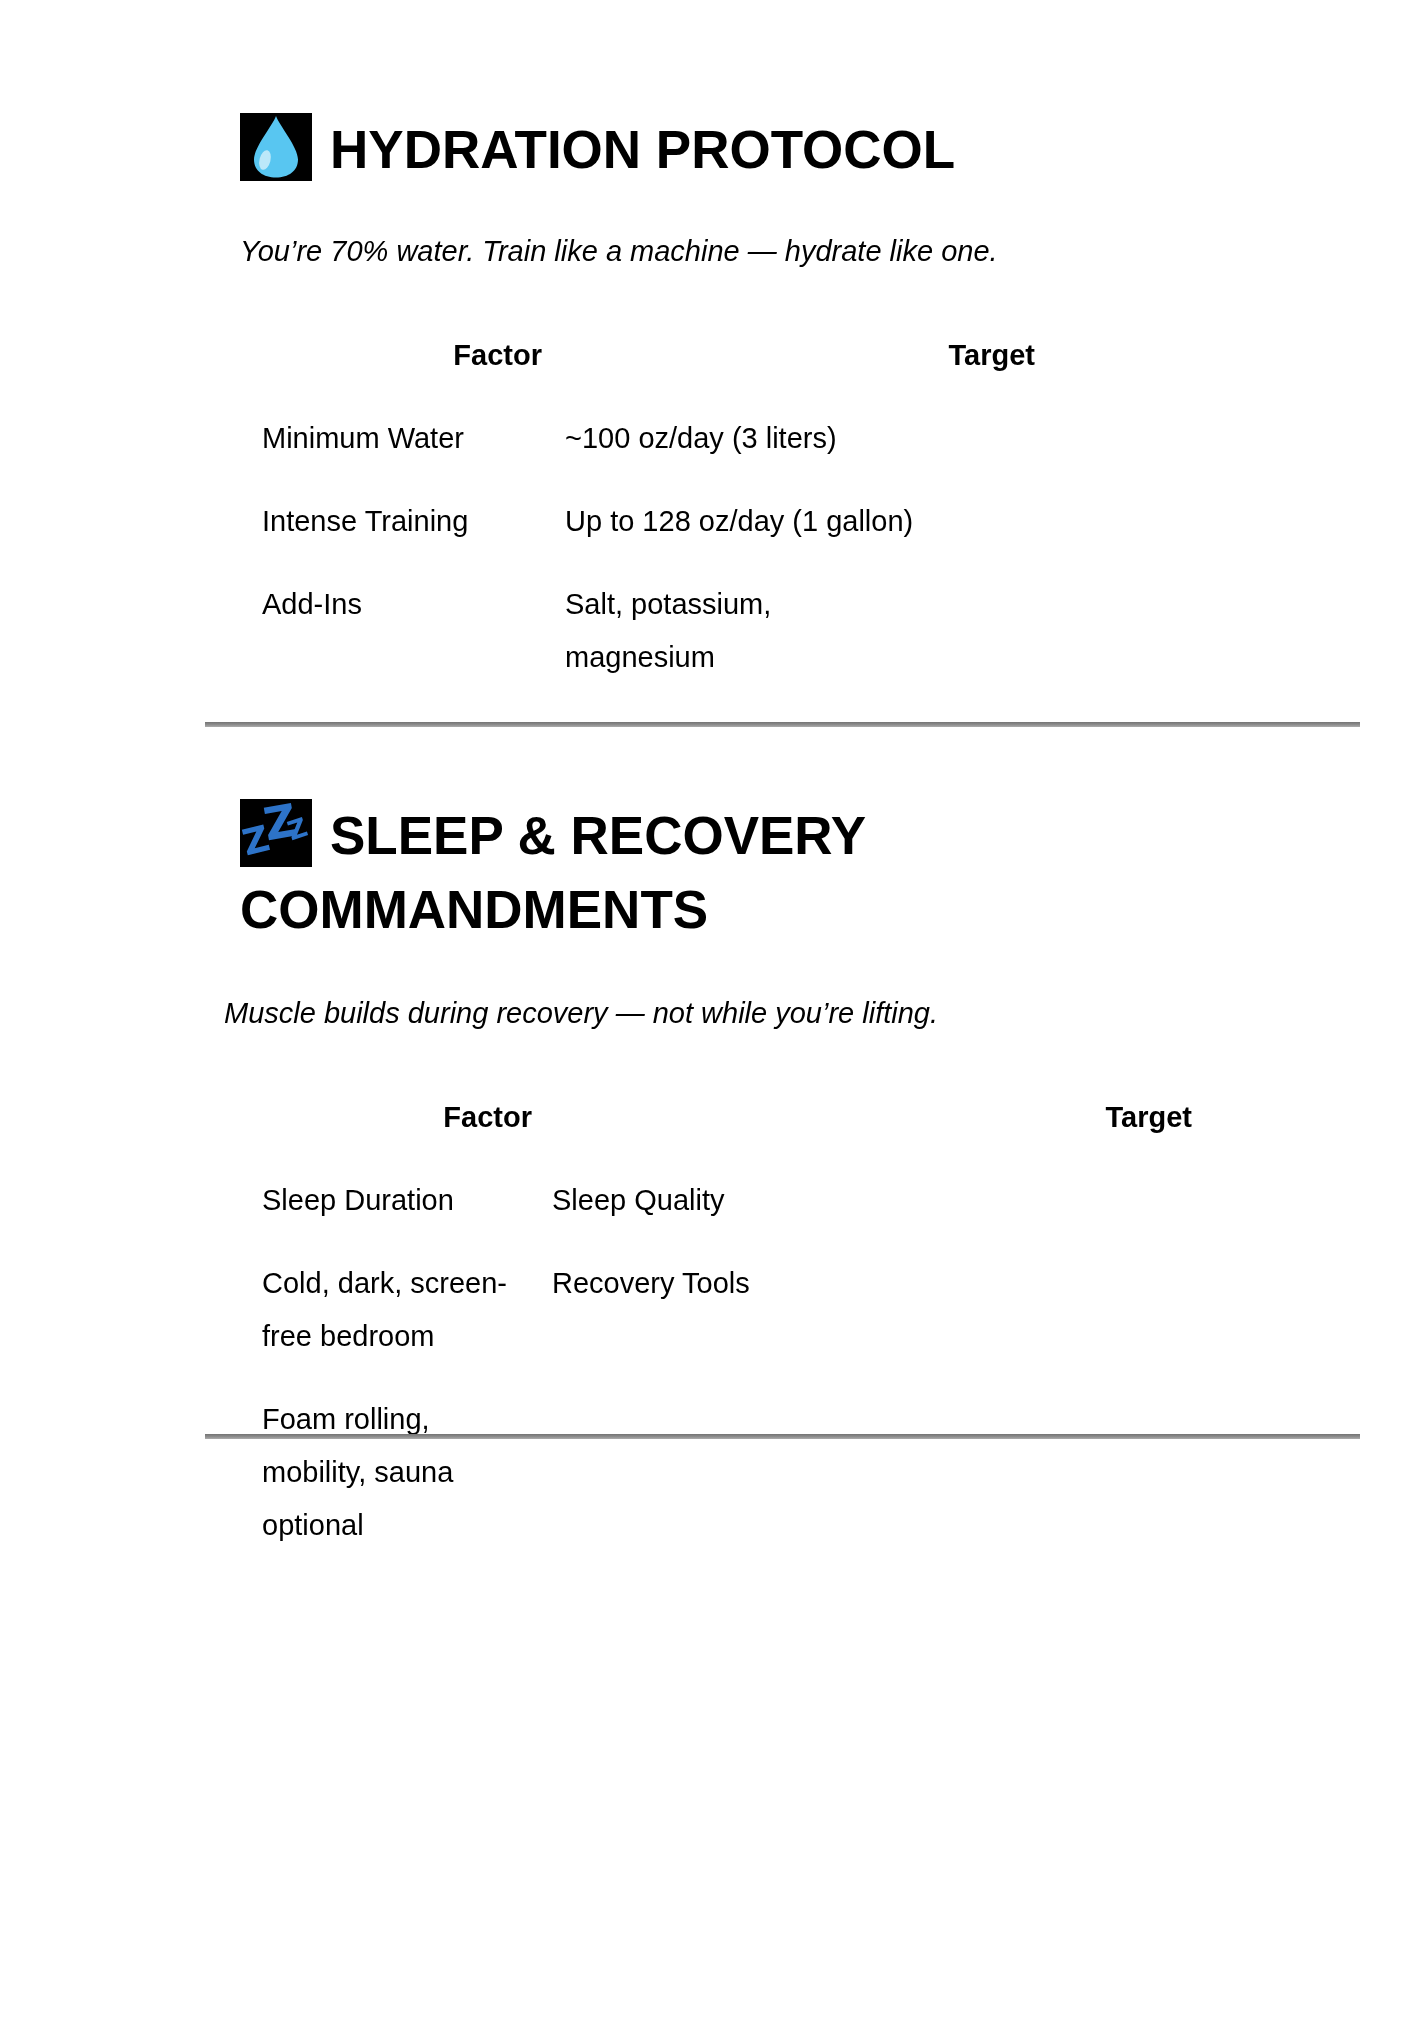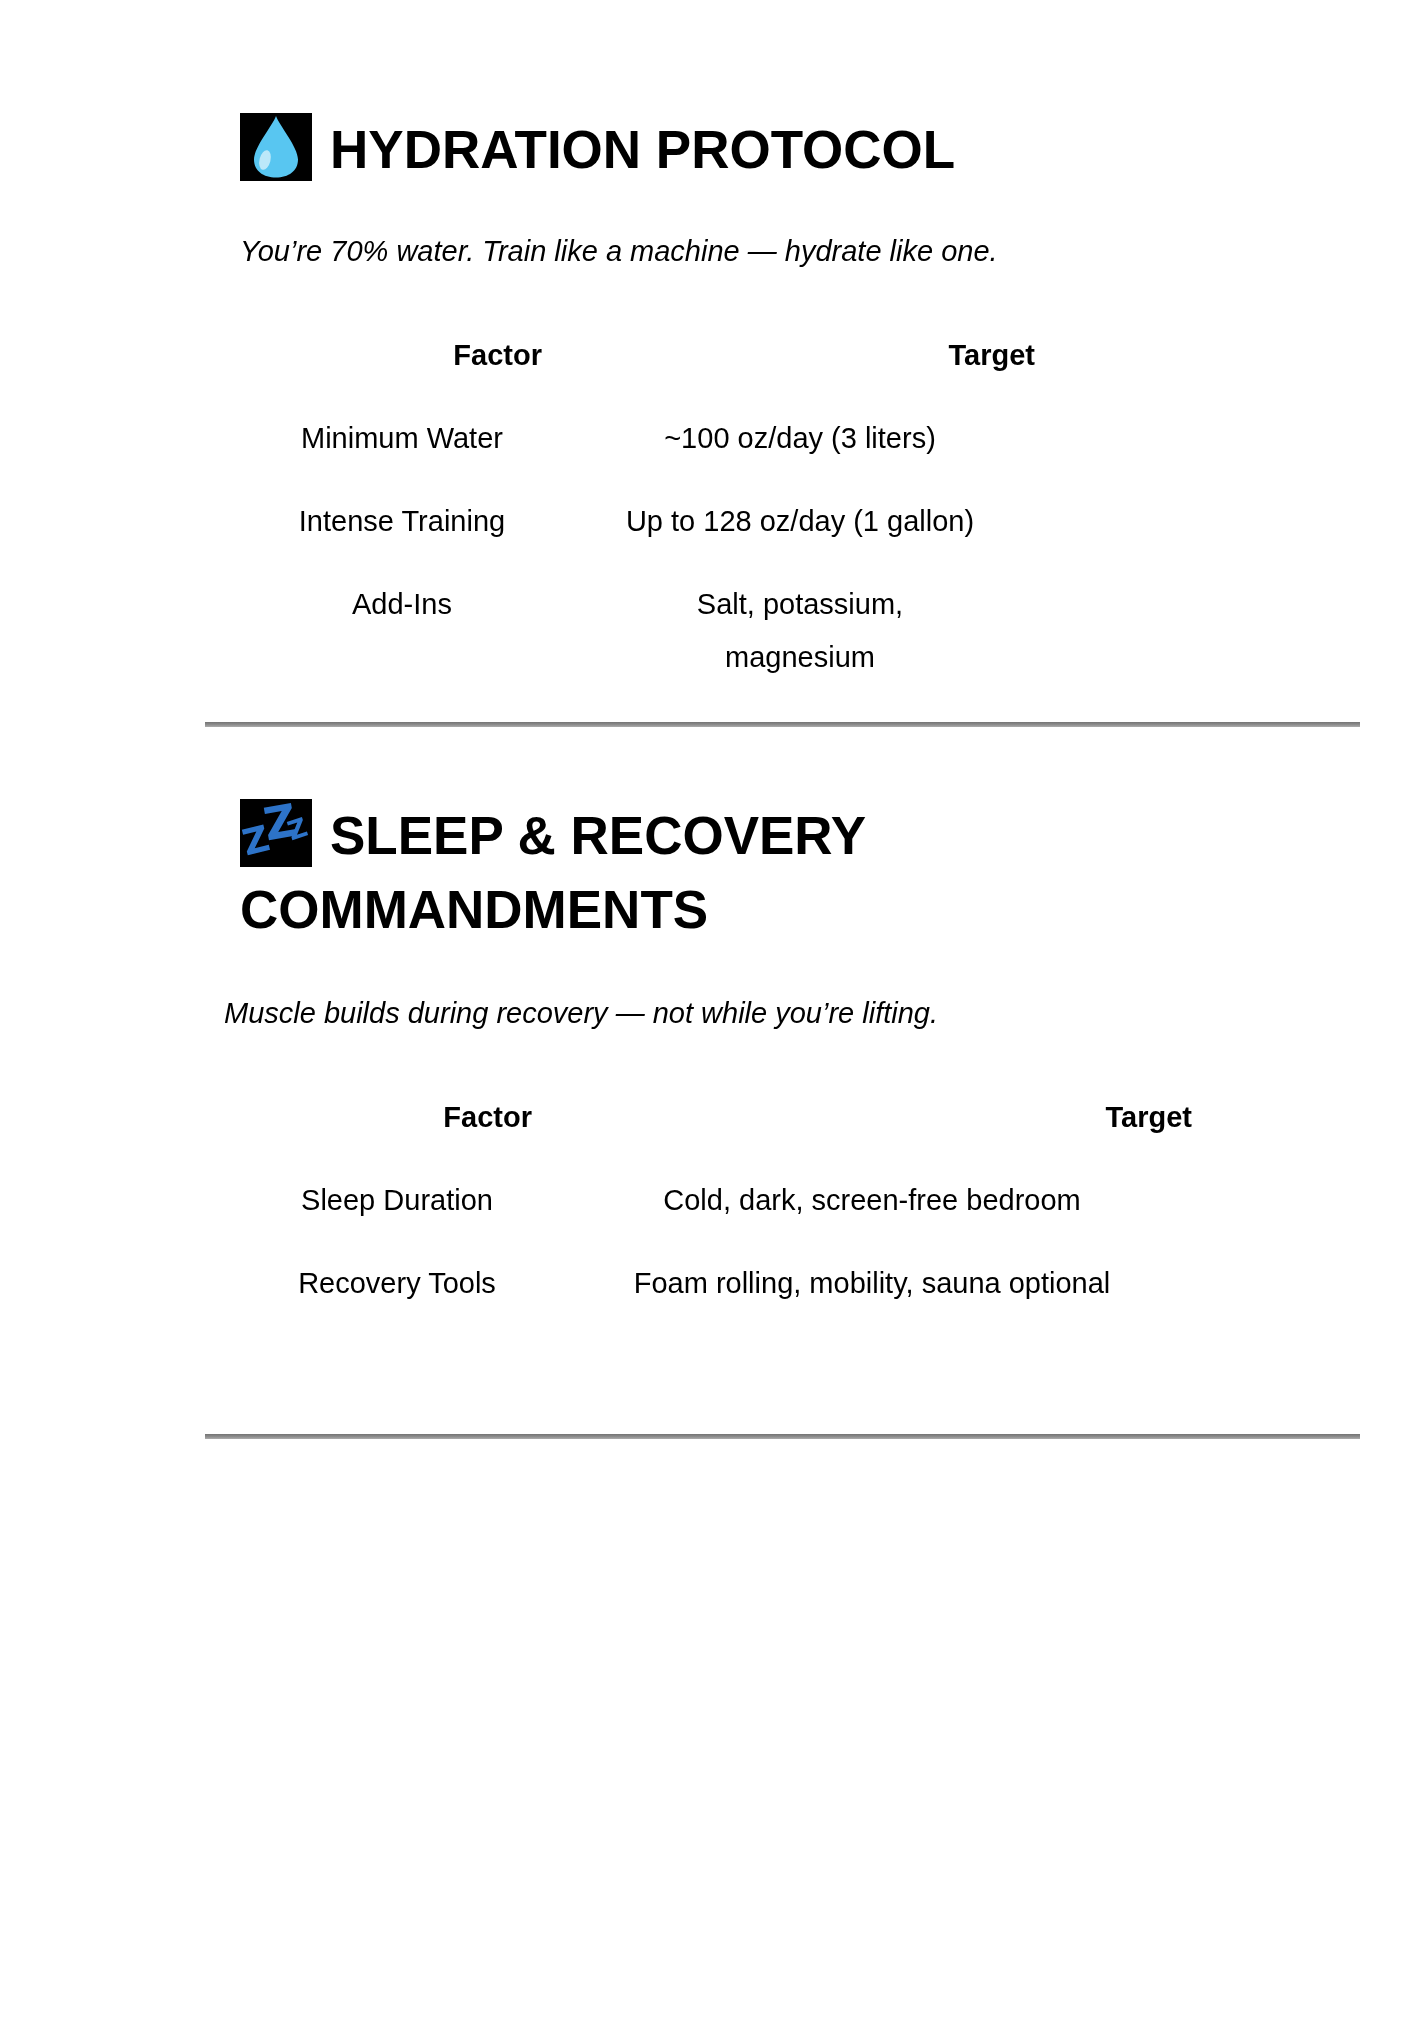--- a/index.html
+++ b/index.html
@@ -67,21 +67,21 @@
     position:absolute;
     display:grid;
     row-gap:30px;
     font-size:29px;
     line-height:53px;
     color:#000000;
   }
   .t1 { left:262px; top:329px;  grid-template-columns:280px 470px; column-gap:23px; }
   .t2 { left:262px; top:1091px; grid-template-columns:270px 640px; column-gap:20px; }
   .th { font-weight:bold; text-align:right; }
-  .td { white-space:pre-line;text-align:center; }
+  .td { white-space:pre-line; }
 
   
   .divider {
     position:absolute;
     left:205px;
     width:1155px;
     height:5px;
     background:linear-gradient(180deg,#747474 0%,#8e8e8e 55%,#acacac 100%);
   }
   .divider-1 { top:722px; }
@@ -125,20 +125,21 @@
   </h2>
 
   <p class="intro intro-2">Muscle builds during recovery — not while you’re lifting.</p>
 
   <div class="ftable t2">
     <div class="th">Factor</div>
     <div class="th">Target</div>
 
     <div class="td">Sleep Duration</div>
 
+    <div class="td">Sleep Quality</div>
     <div class="td">Cold, dark, screen-free bedroom</div>
 
     <div class="td">Recovery Tools</div>
     <div class="td">Foam rolling, mobility, sauna optional</div>
   </div>
 
   <div class="divider divider-2"></div>
 
 </div>
 

